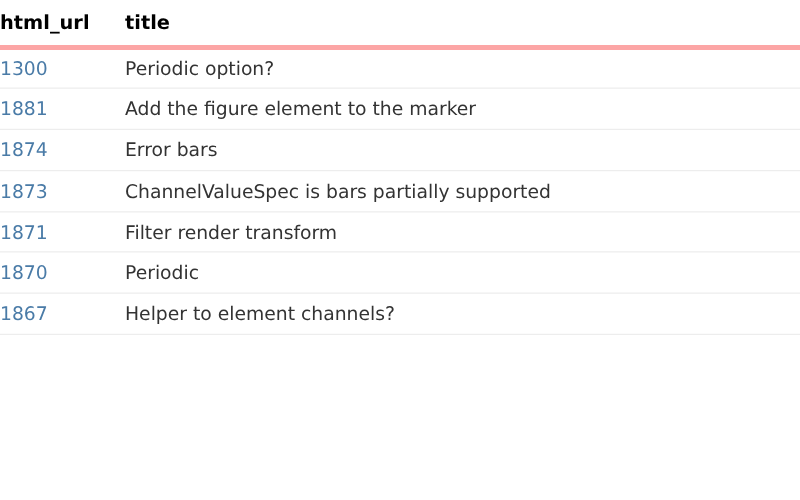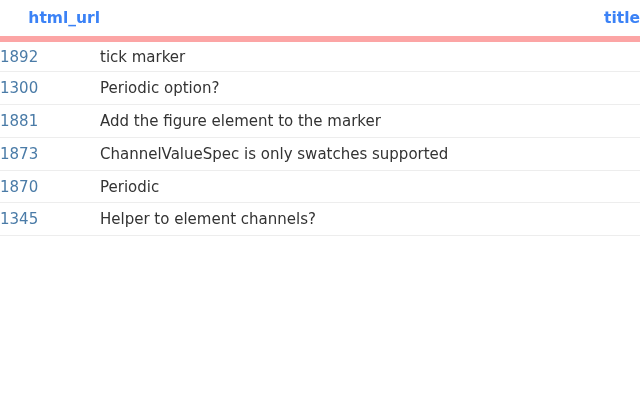--- a/index.html
+++ b/index.html
@@ -18,26 +18,26 @@
     width: 640px;
     box-sizing: border-box;
   }
   table.dataframe {
     border-collapse: collapse;
     width: 640px;
     table-layout: fixed;
     font-size: 15px;
   }
   table.dataframe thead th {
-    text-align: right;
+    text-align: left;
     font-weight: bold;
-    color: #3b82f6;
+    color: #000000;
     font-size: 15.5px;
     padding: 0 0 9px 0;
-    border-bottom: 6px solid #fca5a5;
+    border-bottom: 4px solid #fca5a5;
     vertical-align: bottom;
     white-space: nowrap;
   }
   table.dataframe tbody td {
     text-align: left;
     padding: 0;
     height: 32.8px;
     border-bottom: 1px solid #ededed;
     color: #333333;
     font-size: 15px;
@@ -71,39 +71,43 @@
 <div class="table-wrap">
   <table class="dataframe">
     <thead>
       <tr>
         <th class="col-url">html_url</th>
         <th class="col-title">title</th>
       </tr>
     </thead>
     <tbody id="table-body">
 
-    <tr>
-          <td class="col-url"><a class="cell-link">1892</a></td>
-          <td class="col-title"><span class="cell-title">tick marker</span></td>
-        </tr>
         <tr>
           <td class="col-url"><a class="cell-link">1300</a></td>
           <td class="col-title"><span class="cell-title">Periodic option?</span></td>
         </tr>
         <tr>
           <td class="col-url"><a class="cell-link">1881</a></td>
           <td class="col-title"><span class="cell-title">Add the figure element to the marker</span></td>
         </tr>
         <tr>
+          <td class="col-url"><a class="cell-link">1874</a></td>
+          <td class="col-title"><span class="cell-title">Error bars</span></td>
+        </tr>
+        <tr>
           <td class="col-url"><a class="cell-link">1873</a></td>
-          <td class="col-title"><span class="cell-title">ChannelValueSpec is only swatches supported</span></td>
+          <td class="col-title"><span class="cell-title">ChannelValueSpec is bars partially supported</span></td>
+        </tr>
+        <tr>
+          <td class="col-url"><a class="cell-link">1871</a></td>
+          <td class="col-title"><span class="cell-title">Filter render transform</span></td>
         </tr>
         <tr>
           <td class="col-url"><a class="cell-link">1870</a></td>
           <td class="col-title"><span class="cell-title">Periodic</span></td>
         </tr>
         <tr>
-          <td class="col-url"><a class="cell-link">1345</a></td>
+          <td class="col-url"><a class="cell-link">1867</a></td>
           <td class="col-title"><span class="cell-title">Helper to element channels?</span></td>
         </tr>
       </tbody>
   </table>
 </div>
 
 </body></html>

